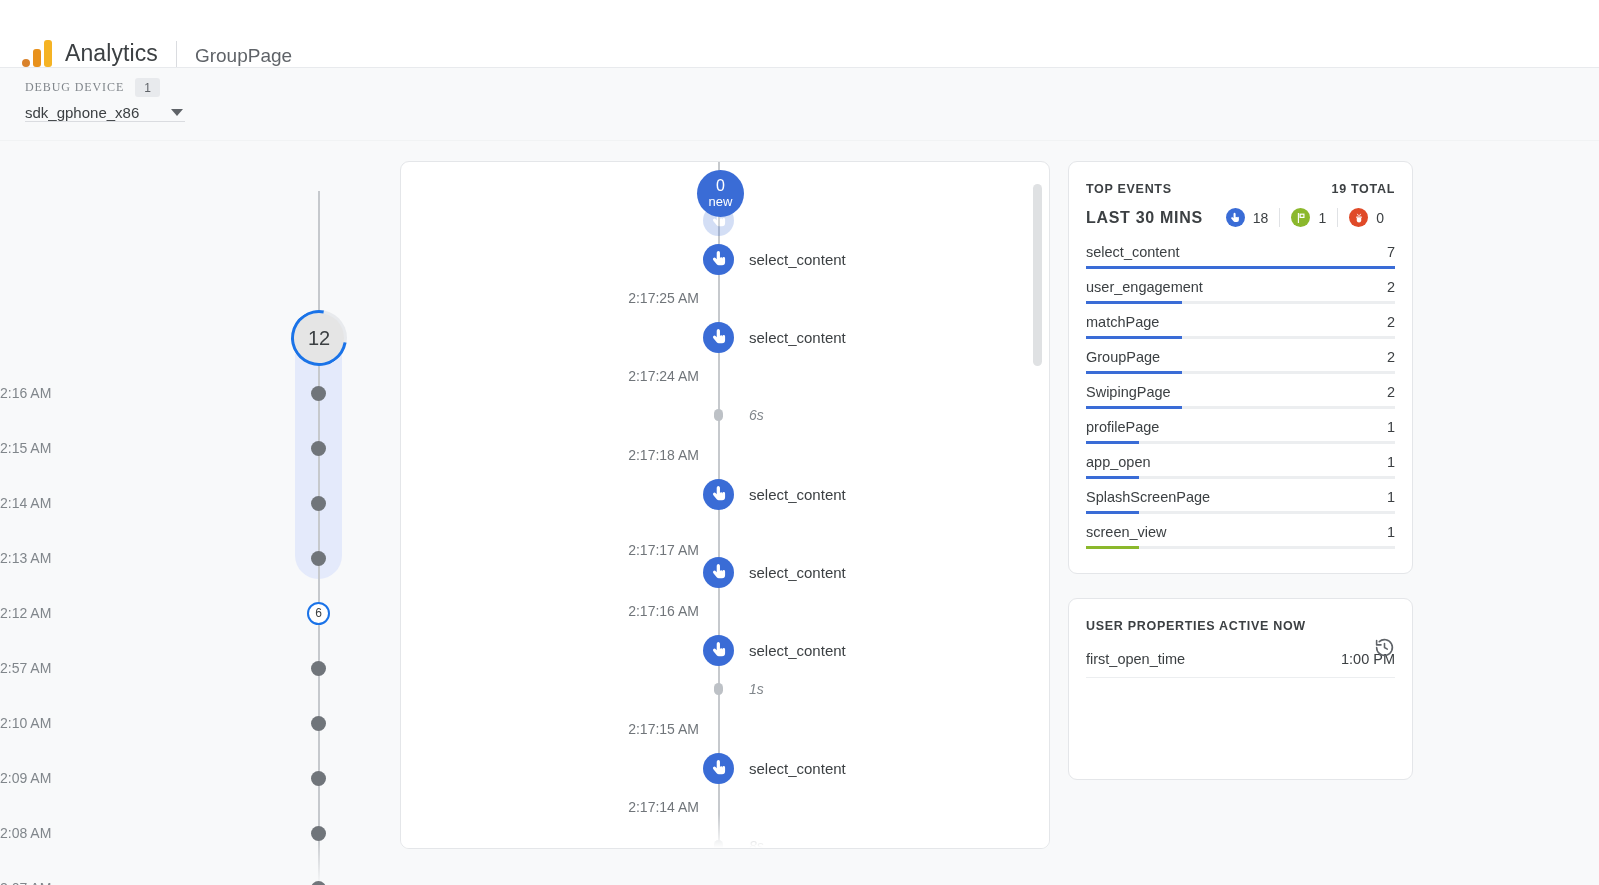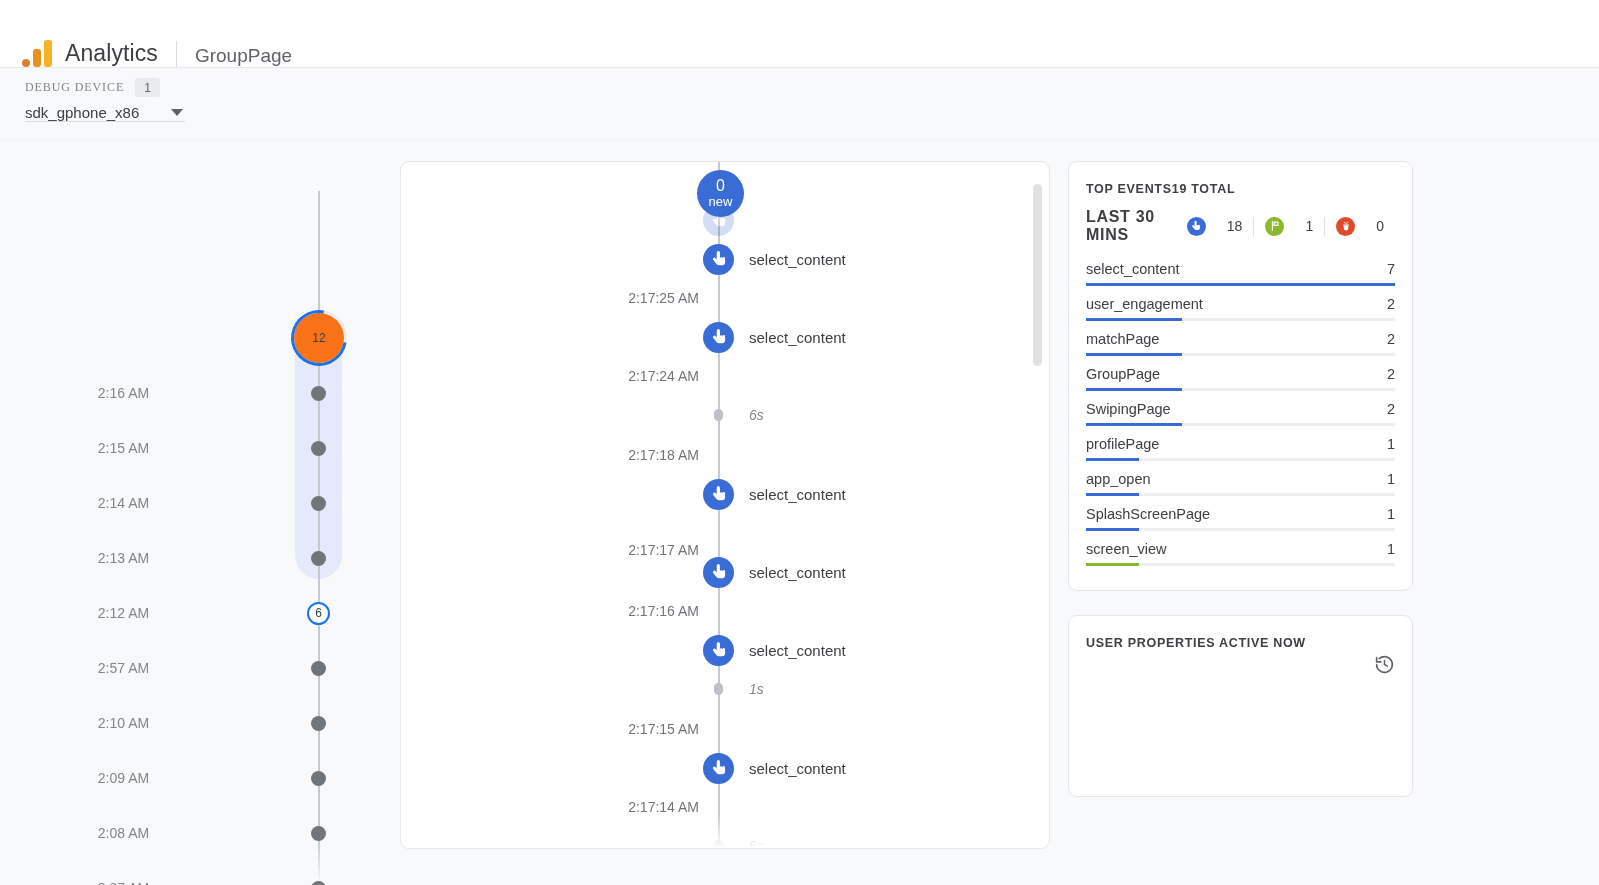--- a/index.html
+++ b/index.html
@@ -75,40 +75,40 @@
   .active-pill {
     position: absolute; left: 295px; top: 168px;
     width: 47px; height: 250px;
     border-radius: 24px; background: #e4eafb;
   }
   .min-row {
     position: absolute; left: 0; width: 400px; height: 18px;
     display: flex; align-items: center;
   }
   .min-time {
-    width: 295px; text-align: center;
+    width: 295px; text-align: left;
     font-size: 14px; color: #80868b; padding-right: 48px;
   }
   .min-dot {
     position: absolute; left: 311px;
     width: 15px; height: 15px; border-radius: 50%;
     background: #70757a;
   }
   .min-dot.ring {
     background: #ffffff; border: 2px solid #1a73e8;
     width: 23px; height: 23px; left: 307px;
     display: flex; align-items: center; justify-content: center;
     font-size: 12px; color: #3c4043;
   }
   .big-count {
     position: absolute; left: 294px; top: 152px;
     width: 50px; height: 50px; border-radius: 50%;
-    background: #f97316;
+    background: #e5e5e5;
     display: flex; align-items: center; justify-content: center;
-    font-size: 12px; color: #3c4043;
+    font-size: 20px; color: #3c4043;
     box-shadow: 0 0 0 3px #e8eaed;
   }
   .big-count::before {
     content: ""; position: absolute; inset: -3px;
     border-radius: 50%;
     border: 3px solid #1a73e8;
     border-top-color: transparent;
     transform: rotate(55deg);
   }
   .big-count span { position: relative; z-index: 2; }
@@ -169,33 +169,33 @@
   
   .right-col { margin-left: 18px; width: 345px; flex: 0 0 auto; }
   .card {
     background: #ffffff;
     border: 1px solid #e4e6e9;
     border-radius: 9px;
     padding: 20px 17px 14px 17px;
   }
   .card + .card { margin-top: 24px; }
   .card-hd {
-    display: flex; align-items: center; 
+    display: flex; align-items: center; justify-content: space-between;
     font-size: 12.5px; letter-spacing: .7px; color: #3c4043; font-weight: 700;
   }
   .card-hd .total { color: #3c4043; font-weight: 700; }
   .card-sub {
     display: flex; align-items: center; justify-content: space-between;
     margin-top: 12px;
   }
   .card-sub .sub-label {
     font-size: 16px; letter-spacing: .7px; color: #3c4043; font-weight: 700;
   }
   .chips { display: flex; align-items: center; }
-  .chip { display: flex; align-items: center; gap: 21px; padding: 0 11px; }
+  .chip { display: flex; align-items: center; gap: 8px; padding: 0 11px; }
   .chip + .chip { border-left: 1px solid #e0e2e5; }
   .chip-ic { width: 19px; height: 19px; border-radius: 50%; display: flex; align-items: center; justify-content: center; }
   .chip-val { font-size: 14px; color: #3c4043; }
 
   .ev-list { margin-top: 17px; }
   .ev-item { position: relative; padding: 0 0 9px 0; margin-bottom: 10px; }
   .ev-item-top { display: flex; justify-content: space-between; align-items: baseline; }
   .ev-item-name { font-size: 14.5px; color: #3c4043; }
   .ev-item-val { font-size: 14.5px; color: #3c4043; }
   .ev-track {
@@ -523,16 +523,22 @@
       <div class="card-hd">
         <span>USER PROPERTIES ACTIVE NOW</span>
       </div>
       <div class="history-ic">
         <svg width="21" height="21" viewBox="0 0 24 24" fill="none" stroke="#5f6368" stroke-width="1.8" stroke-linecap="round" stroke-linejoin="round">
           <path d="M3 12a9 9 0 1 0 3-6.7"></path>
           <polyline points="3 4 3 9 8 9"></polyline>
           <polyline points="12 7.5 12 12 15.2 13.8"></polyline>
         </svg>
       </div>
+      <div id="user-prop-rows">
+          <div class="up-row">
+            <span class="up-key">first_open_time</span>
+            <span class="up-val">1:00 PM</span>
+          </div>
+        </div>
     </div>
 
   </div>
 </div>
 
 </body></html>

